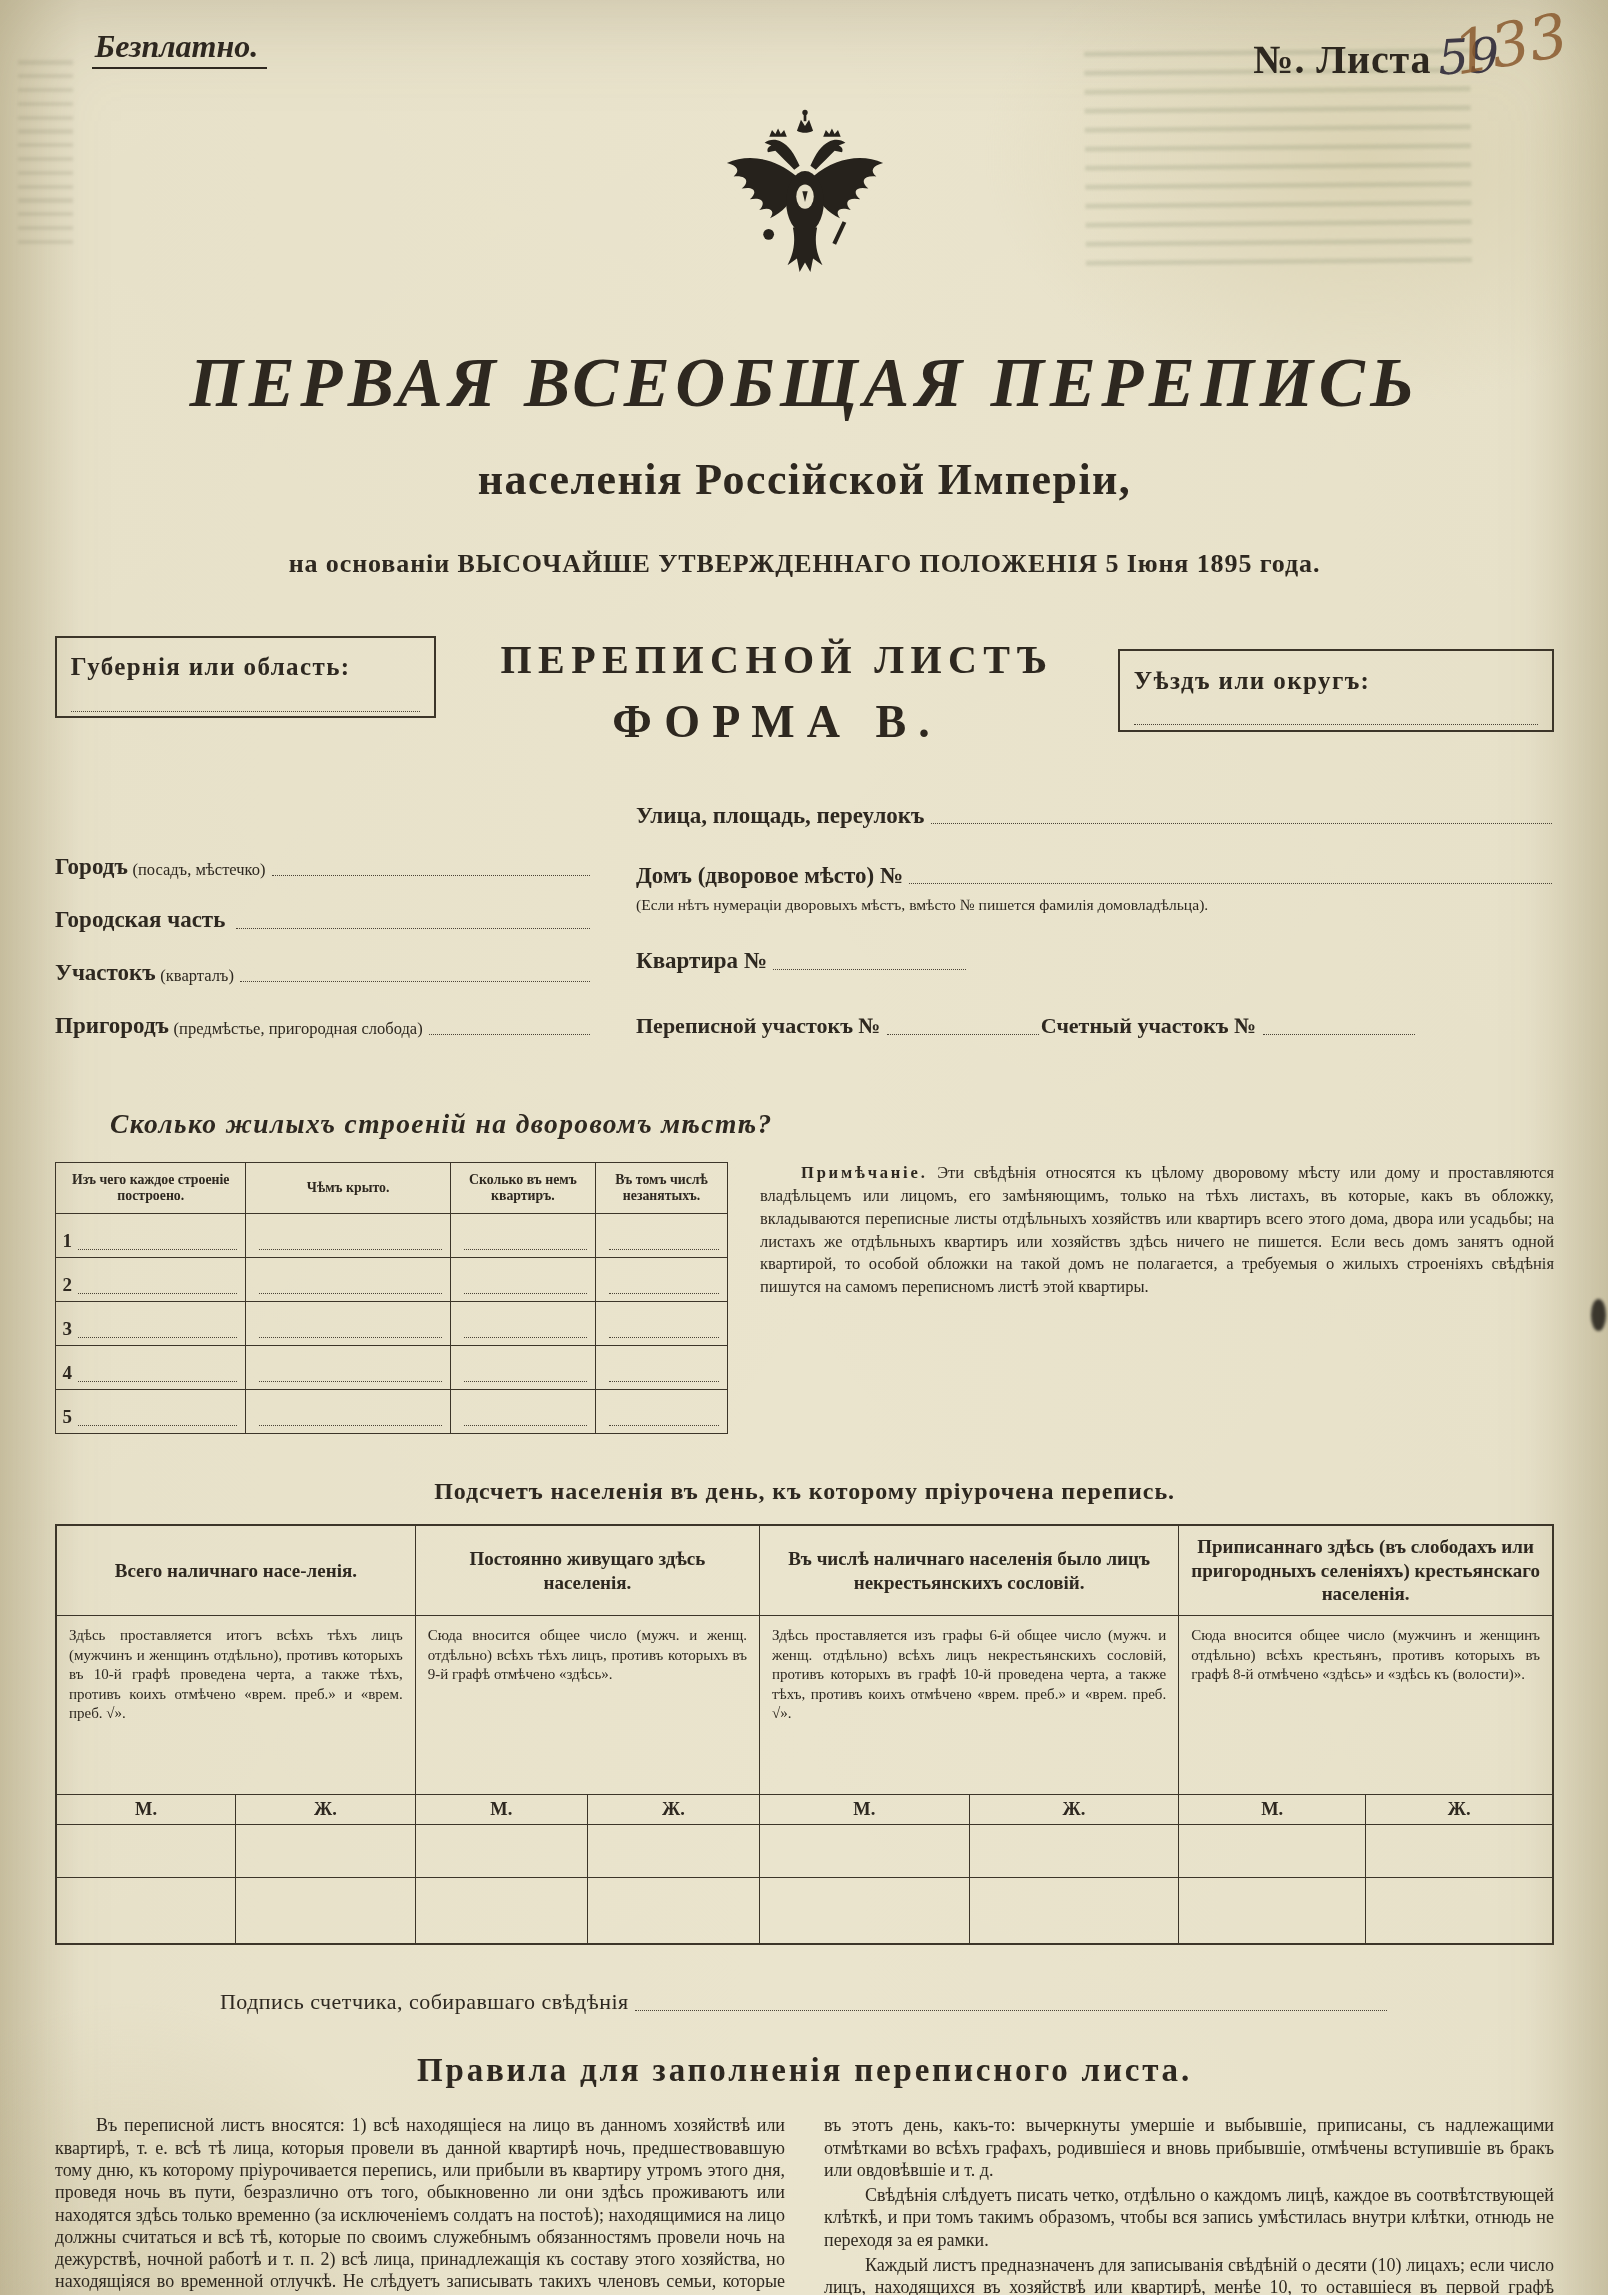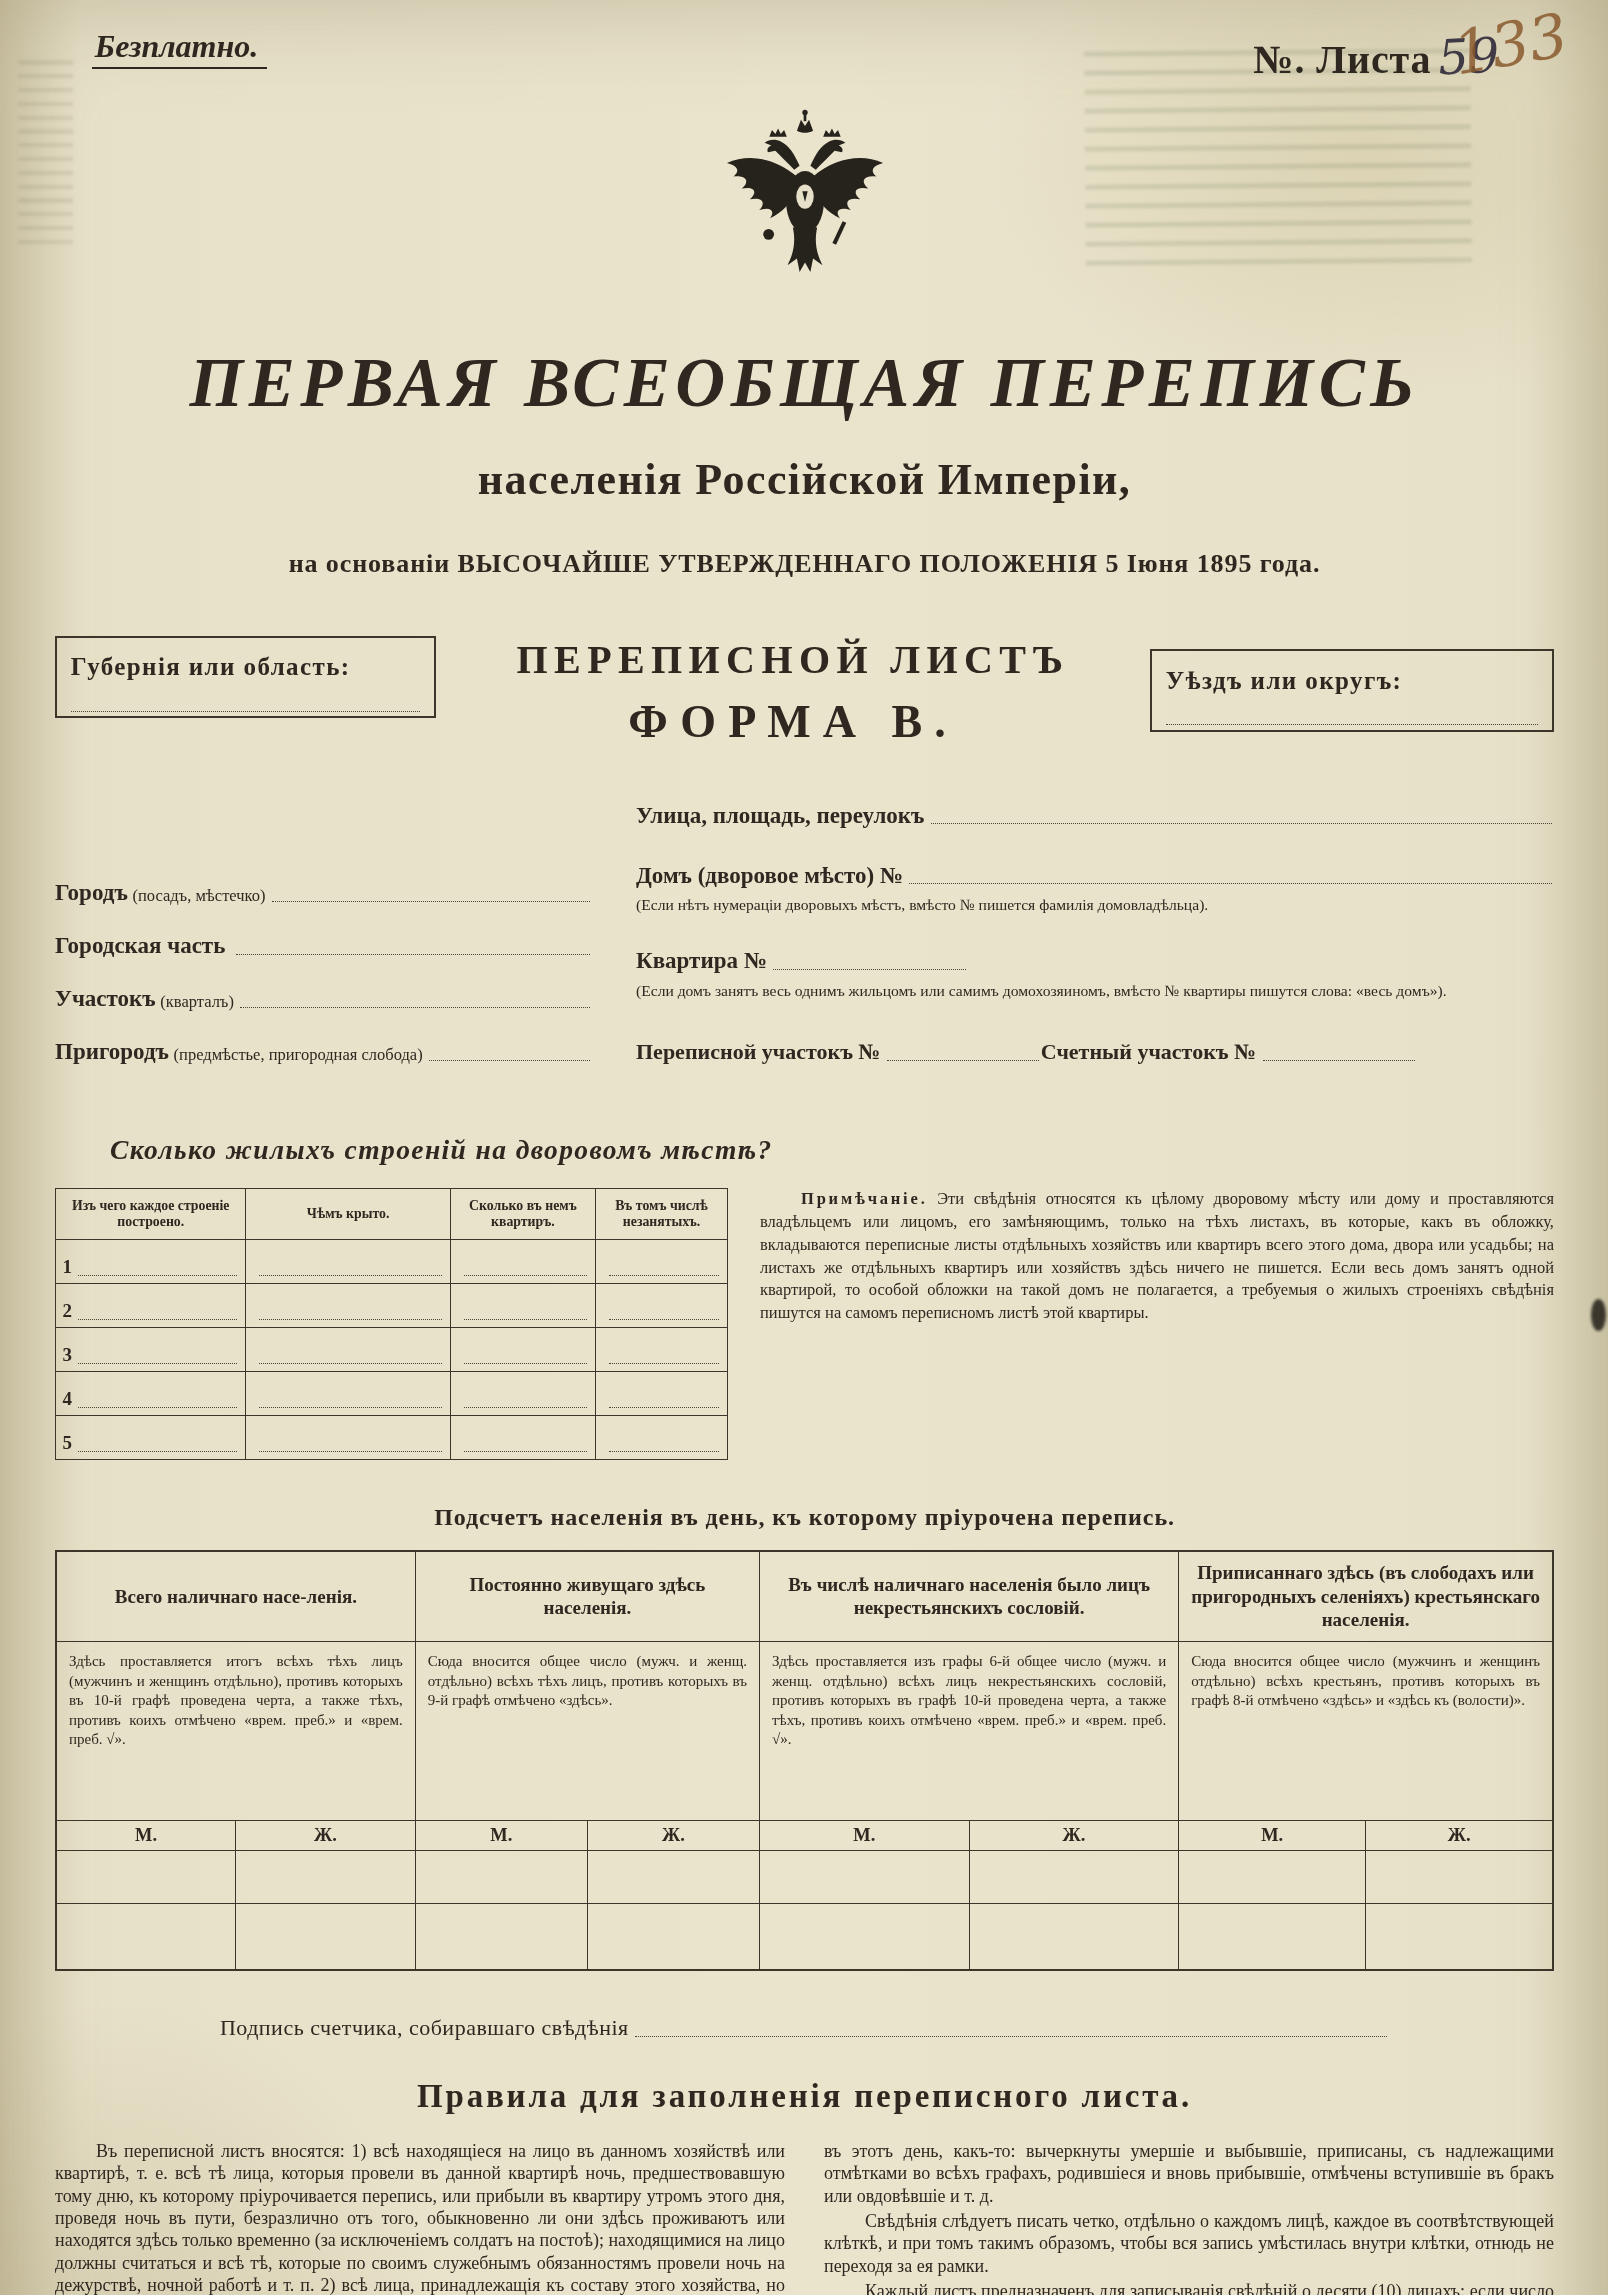--- a/index.html
+++ b/index.html
@@ -55,21 +55,21 @@
   .main-title{margin:44px 0 0;text-align:center;font-size:69px;font-weight:bold;letter-spacing:5.5px;line-height:1.05;font-style:italic;}
   .sub-title{margin:34px 0 0;text-align:center;font-size:44px;font-weight:bold;letter-spacing:1.4px;}
   .basis{margin:44px 0 0;text-align:center;font-size:26px;font-weight:bold;letter-spacing:0.9px;}
 
   
   .form-head{display:flex;margin-top:57px;align-items:flex-start;gap:27.5px;}
   .head-box{border:2.3px solid var(--rule);padding:15.6px 13.8px 4.6px;flex:0 0 auto;}
   .head-box .label{font-size:25px;font-weight:bold;letter-spacing:1.4px;white-space:nowrap;}
   .head-box .fill{border-bottom:1.8px dotted var(--ink-soft);height:24px;margin-top:6.4px;}
   .box-left{width:381px;}
-  .box-right{width:404px;margin-top:13.8px;}
+  .box-right{width:436px;margin-top:13.8px;}
   .head-center{flex:1 1 auto;text-align:center;}
   .head-center .l1{font-size:40px;font-weight:bold;letter-spacing:6.4px;}
   .head-center .l2{font-size:46px;font-weight:bold;letter-spacing:12px;margin-top:12px;}
 
   
   .address{display:flex;gap:44px;margin-top:55px;align-items:flex-end;}
   .addr-left{width:537px;}
   .addr-right{flex:1;}
   .field{display:flex;align-items:flex-end;margin-top:27px;}
   .field:first-child{margin-top:0;}
@@ -209,21 +209,20 @@
       <div class="field field-gap">
         <span class="lbl">Домъ (дворовое мѣсто) №</span>
         <span class="dots"></span>
       </div>
       <div class="note-sm">(Если нѣтъ нумераціи дворовыхъ мѣстъ, вмѣсто № пишется фамилія домовладѣльца).</div>
       <div class="field field-gap">
         <span class="lbl">Квартира №</span>
         <span class="dots" style="max-width:193px"></span>
         <span style="flex:1"></span>
       </div>
-      <div class="note-sm">(Если домъ занятъ весь однимъ жильцомъ или самимъ домохозяиномъ, вмѣсто № квартиры пишутся слова: «весь домъ»).</div>
       <div class="precincts">
         <span class="lbl">Переписной участокъ №</span>
         <span class="dots"></span>
         <span class="lbl">Счетный участокъ №</span>
         <span class="dots"></span>
       </div>
     </div>
   </div>
 
   <div class="question">Сколько жилыхъ строеній на дворовомъ мѣстѣ?</div>

